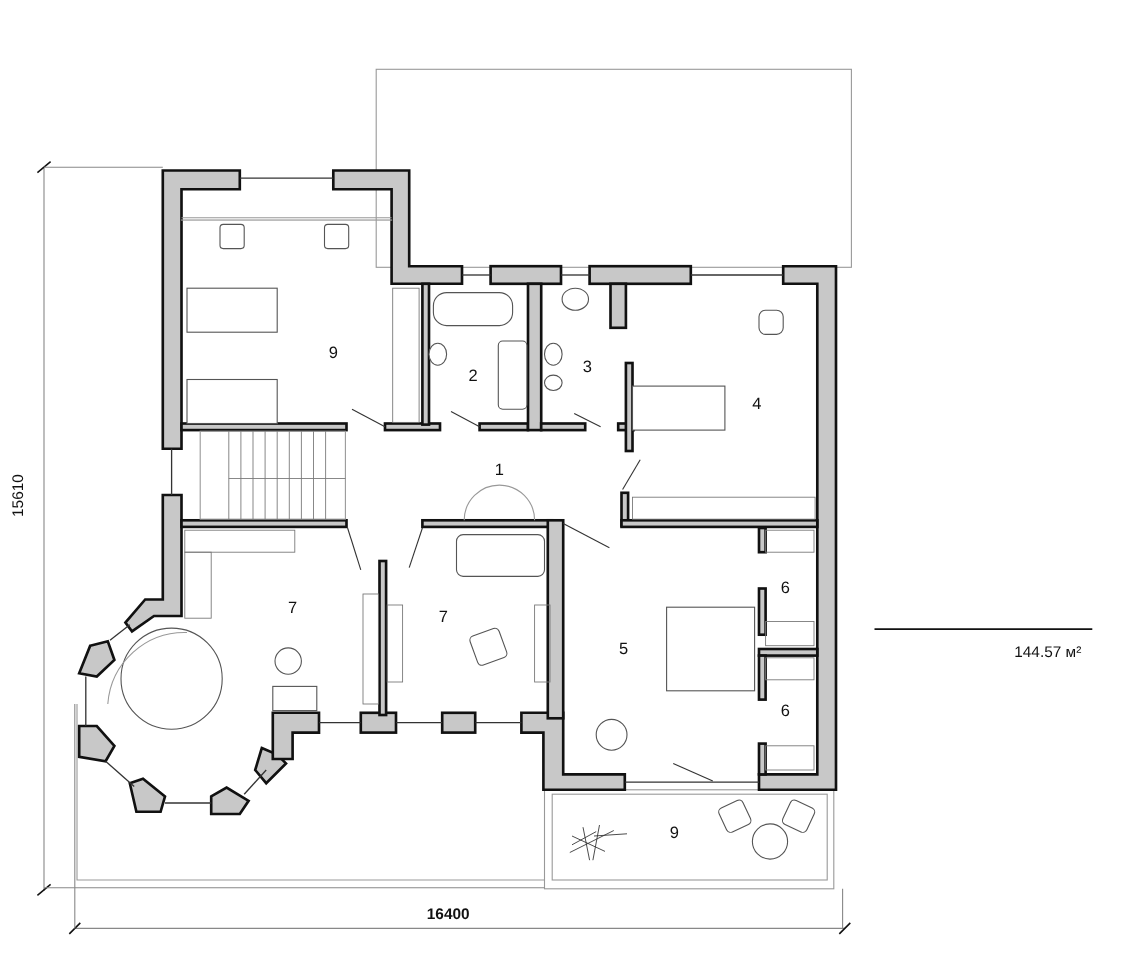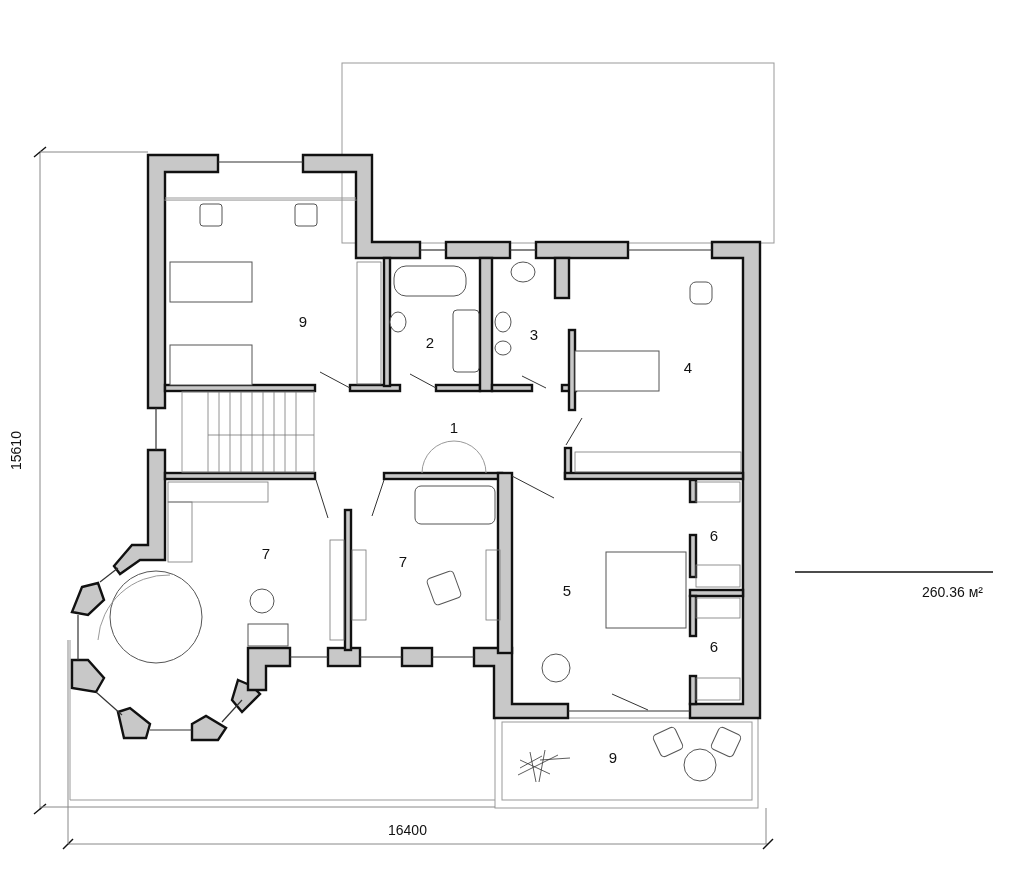--- a/index.html
+++ b/index.html
@@ -9,21 +9,21 @@
   .thin{fill:none;stroke:#999;stroke-width:1;}
   .furn{fill:#fff;stroke:#555;stroke-width:1;}
   .dim{stroke:#888;stroke-width:1;fill:none;}
   .tick{stroke:#111;stroke-width:1.4;}
   .win{stroke:#333;stroke-width:1.2;fill:none;}
   .door{stroke:#333;stroke-width:1;}
   .wr{stroke:#777;stroke-width:.8;}
   .lbl{position:absolute;font-size:15px;color:#111;transform:translate(-50%,-50%);}
   .dimtxt{position:absolute;font-size:14px;color:#111;}
   #dim-v{left:8px;top:470px;transform:rotate(-90deg);transform-origin:left top;}
-  #dim-h{left:388px;top:822px;}
+  #dim-h{left:388px;top:822px;font-weight:bold;}
   #area{left:922px;top:584px;font-size:14px;}
 </style>
 </head>
 <body>
 
 <svg width="1024" height="875" viewBox="0 0 1024 875">
 
   <rect x="342" y="63" width="432" height="180" class="thin"></rect>
 
   <polyline points="70,640 70,800 495,800" class="thin"></polyline>
@@ -189,13 +189,13 @@
   <span class="lbl" style="left:714px;top:535px">6</span>
   <span class="lbl" style="left:714px;top:646px">6</span>
   <span class="lbl" style="left:266px;top:553px">7</span>
   <span class="lbl" style="left:403px;top:561px">7</span>
   <span class="lbl" style="left:303px;top:321px">9</span>
   <span class="lbl" style="left:613px;top:757px">9</span>
 </div>
 
 <span id="dim-v" class="dimtxt">15610</span>
 <span id="dim-h" class="dimtxt">16400</span>
-<span id="area" class="dimtxt">260.36 м²</span>
+<span id="area" class="dimtxt">144.57 м²</span>
 
 </body></html>

